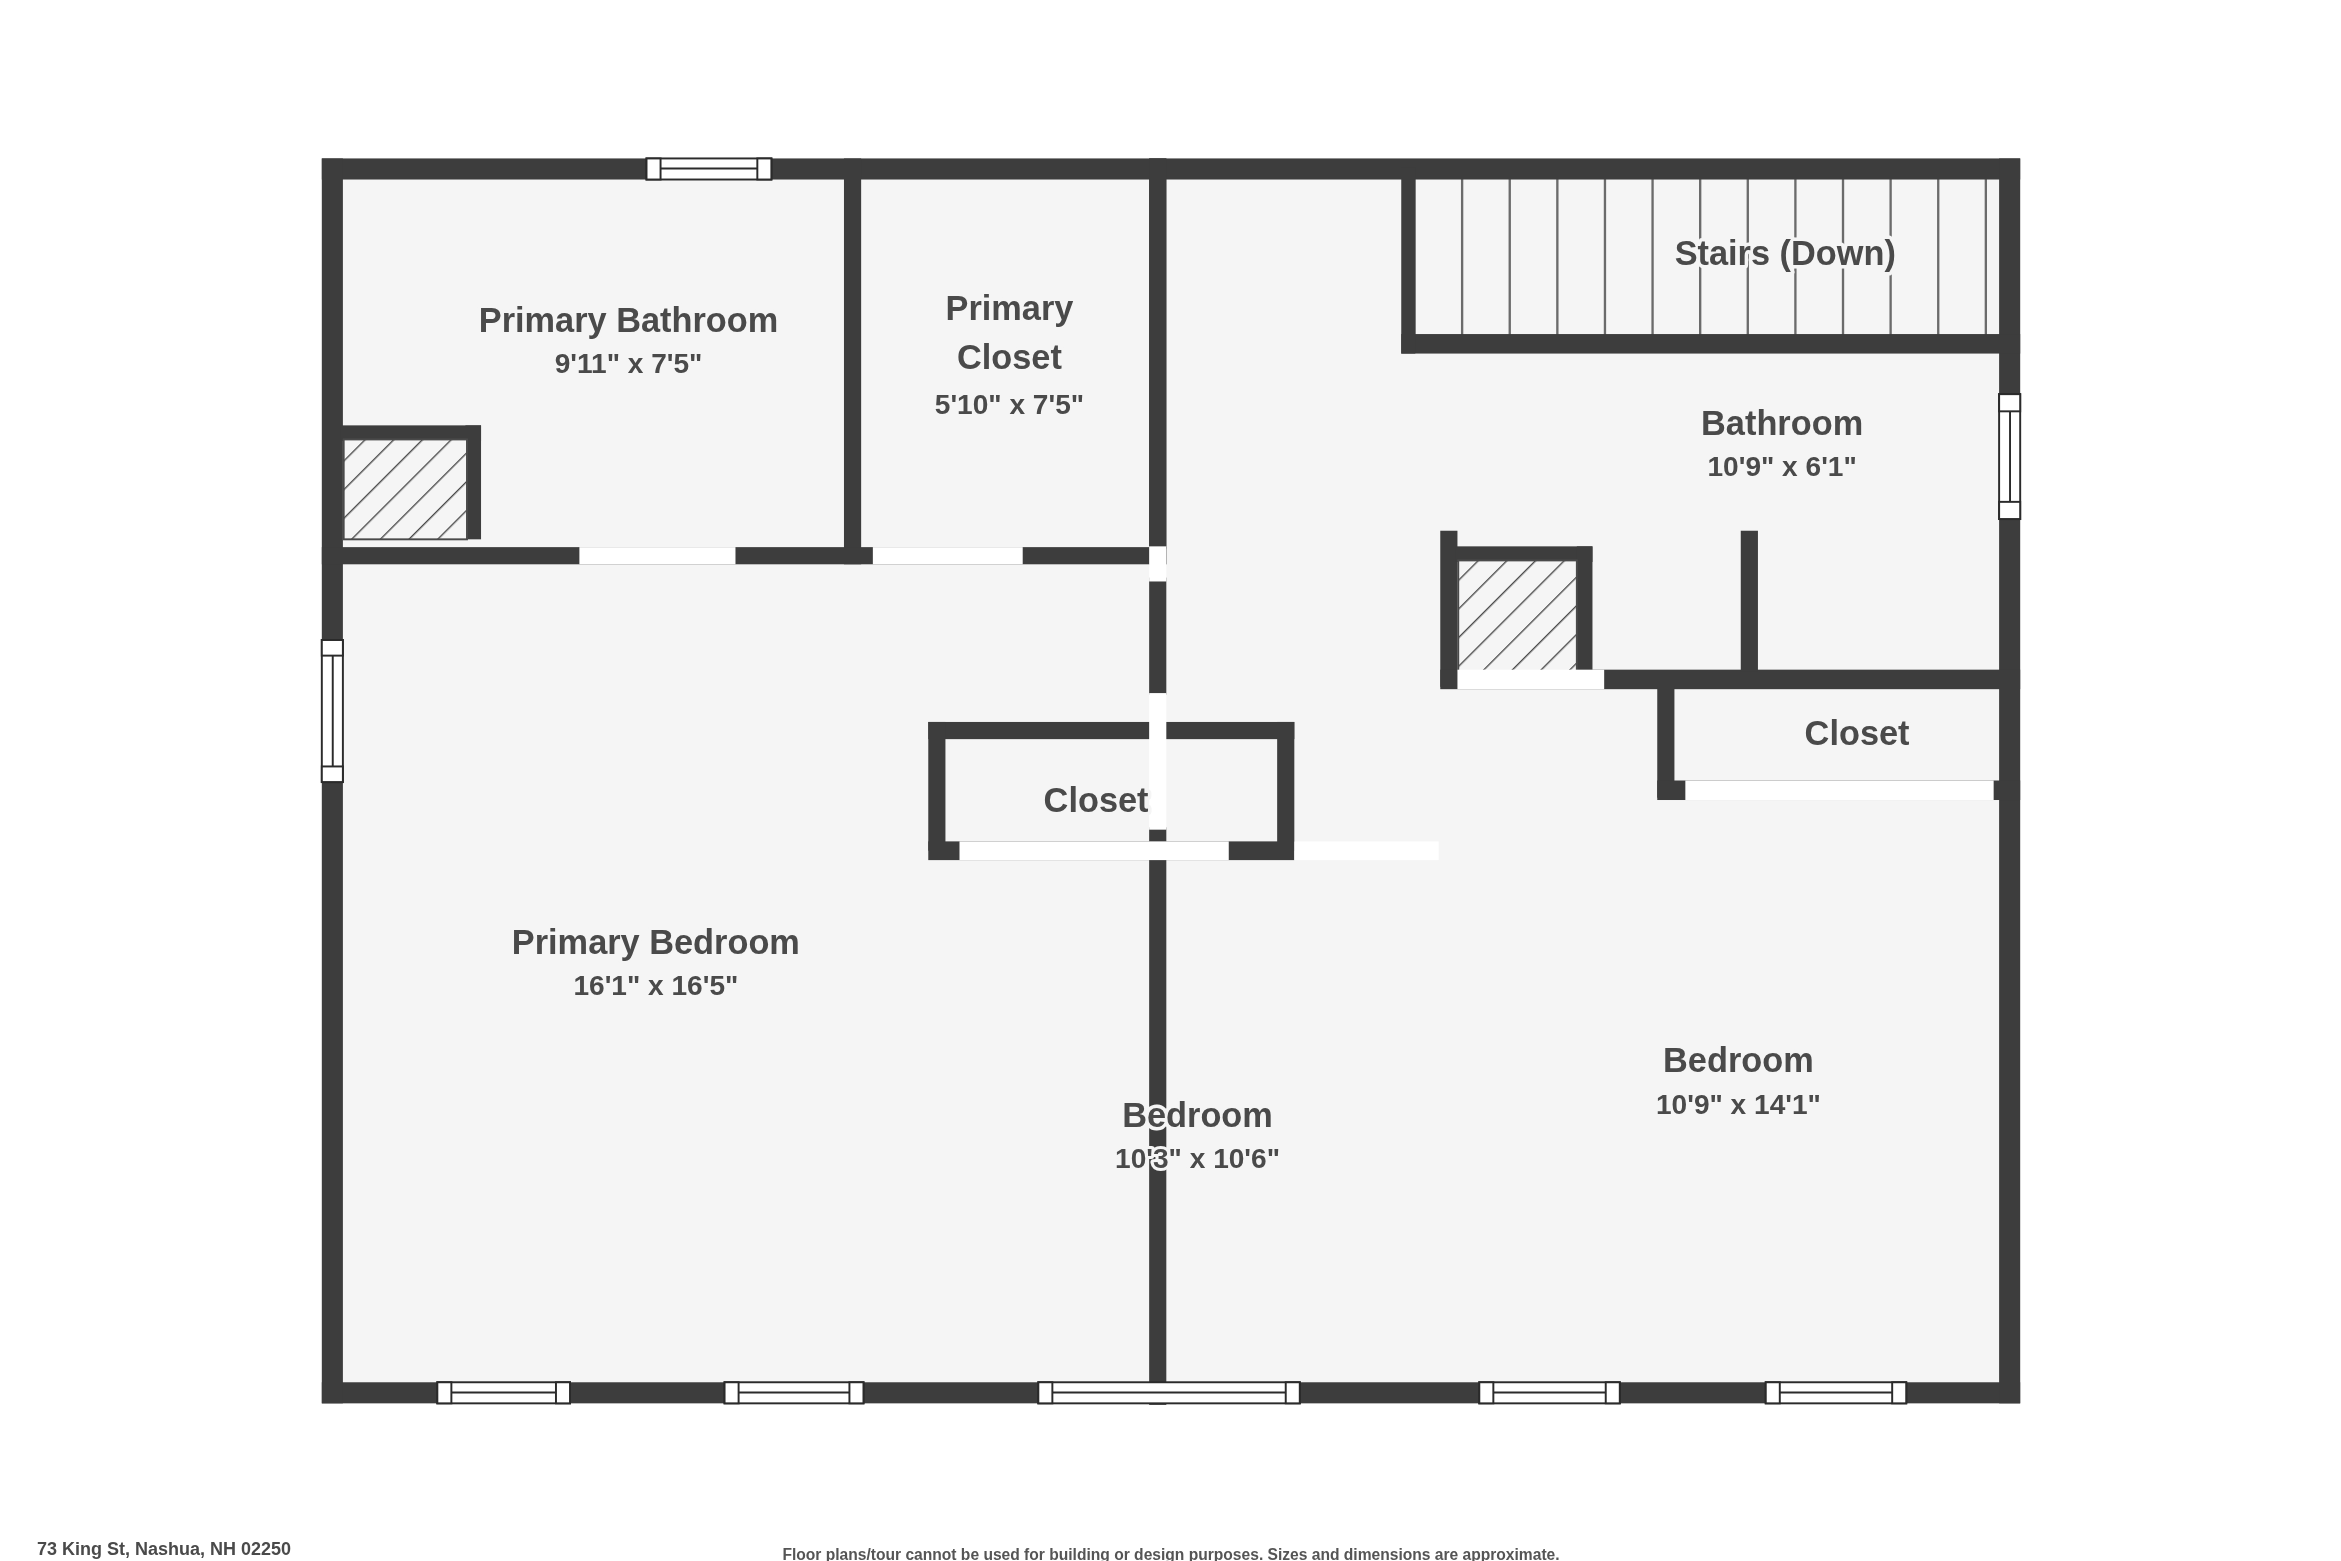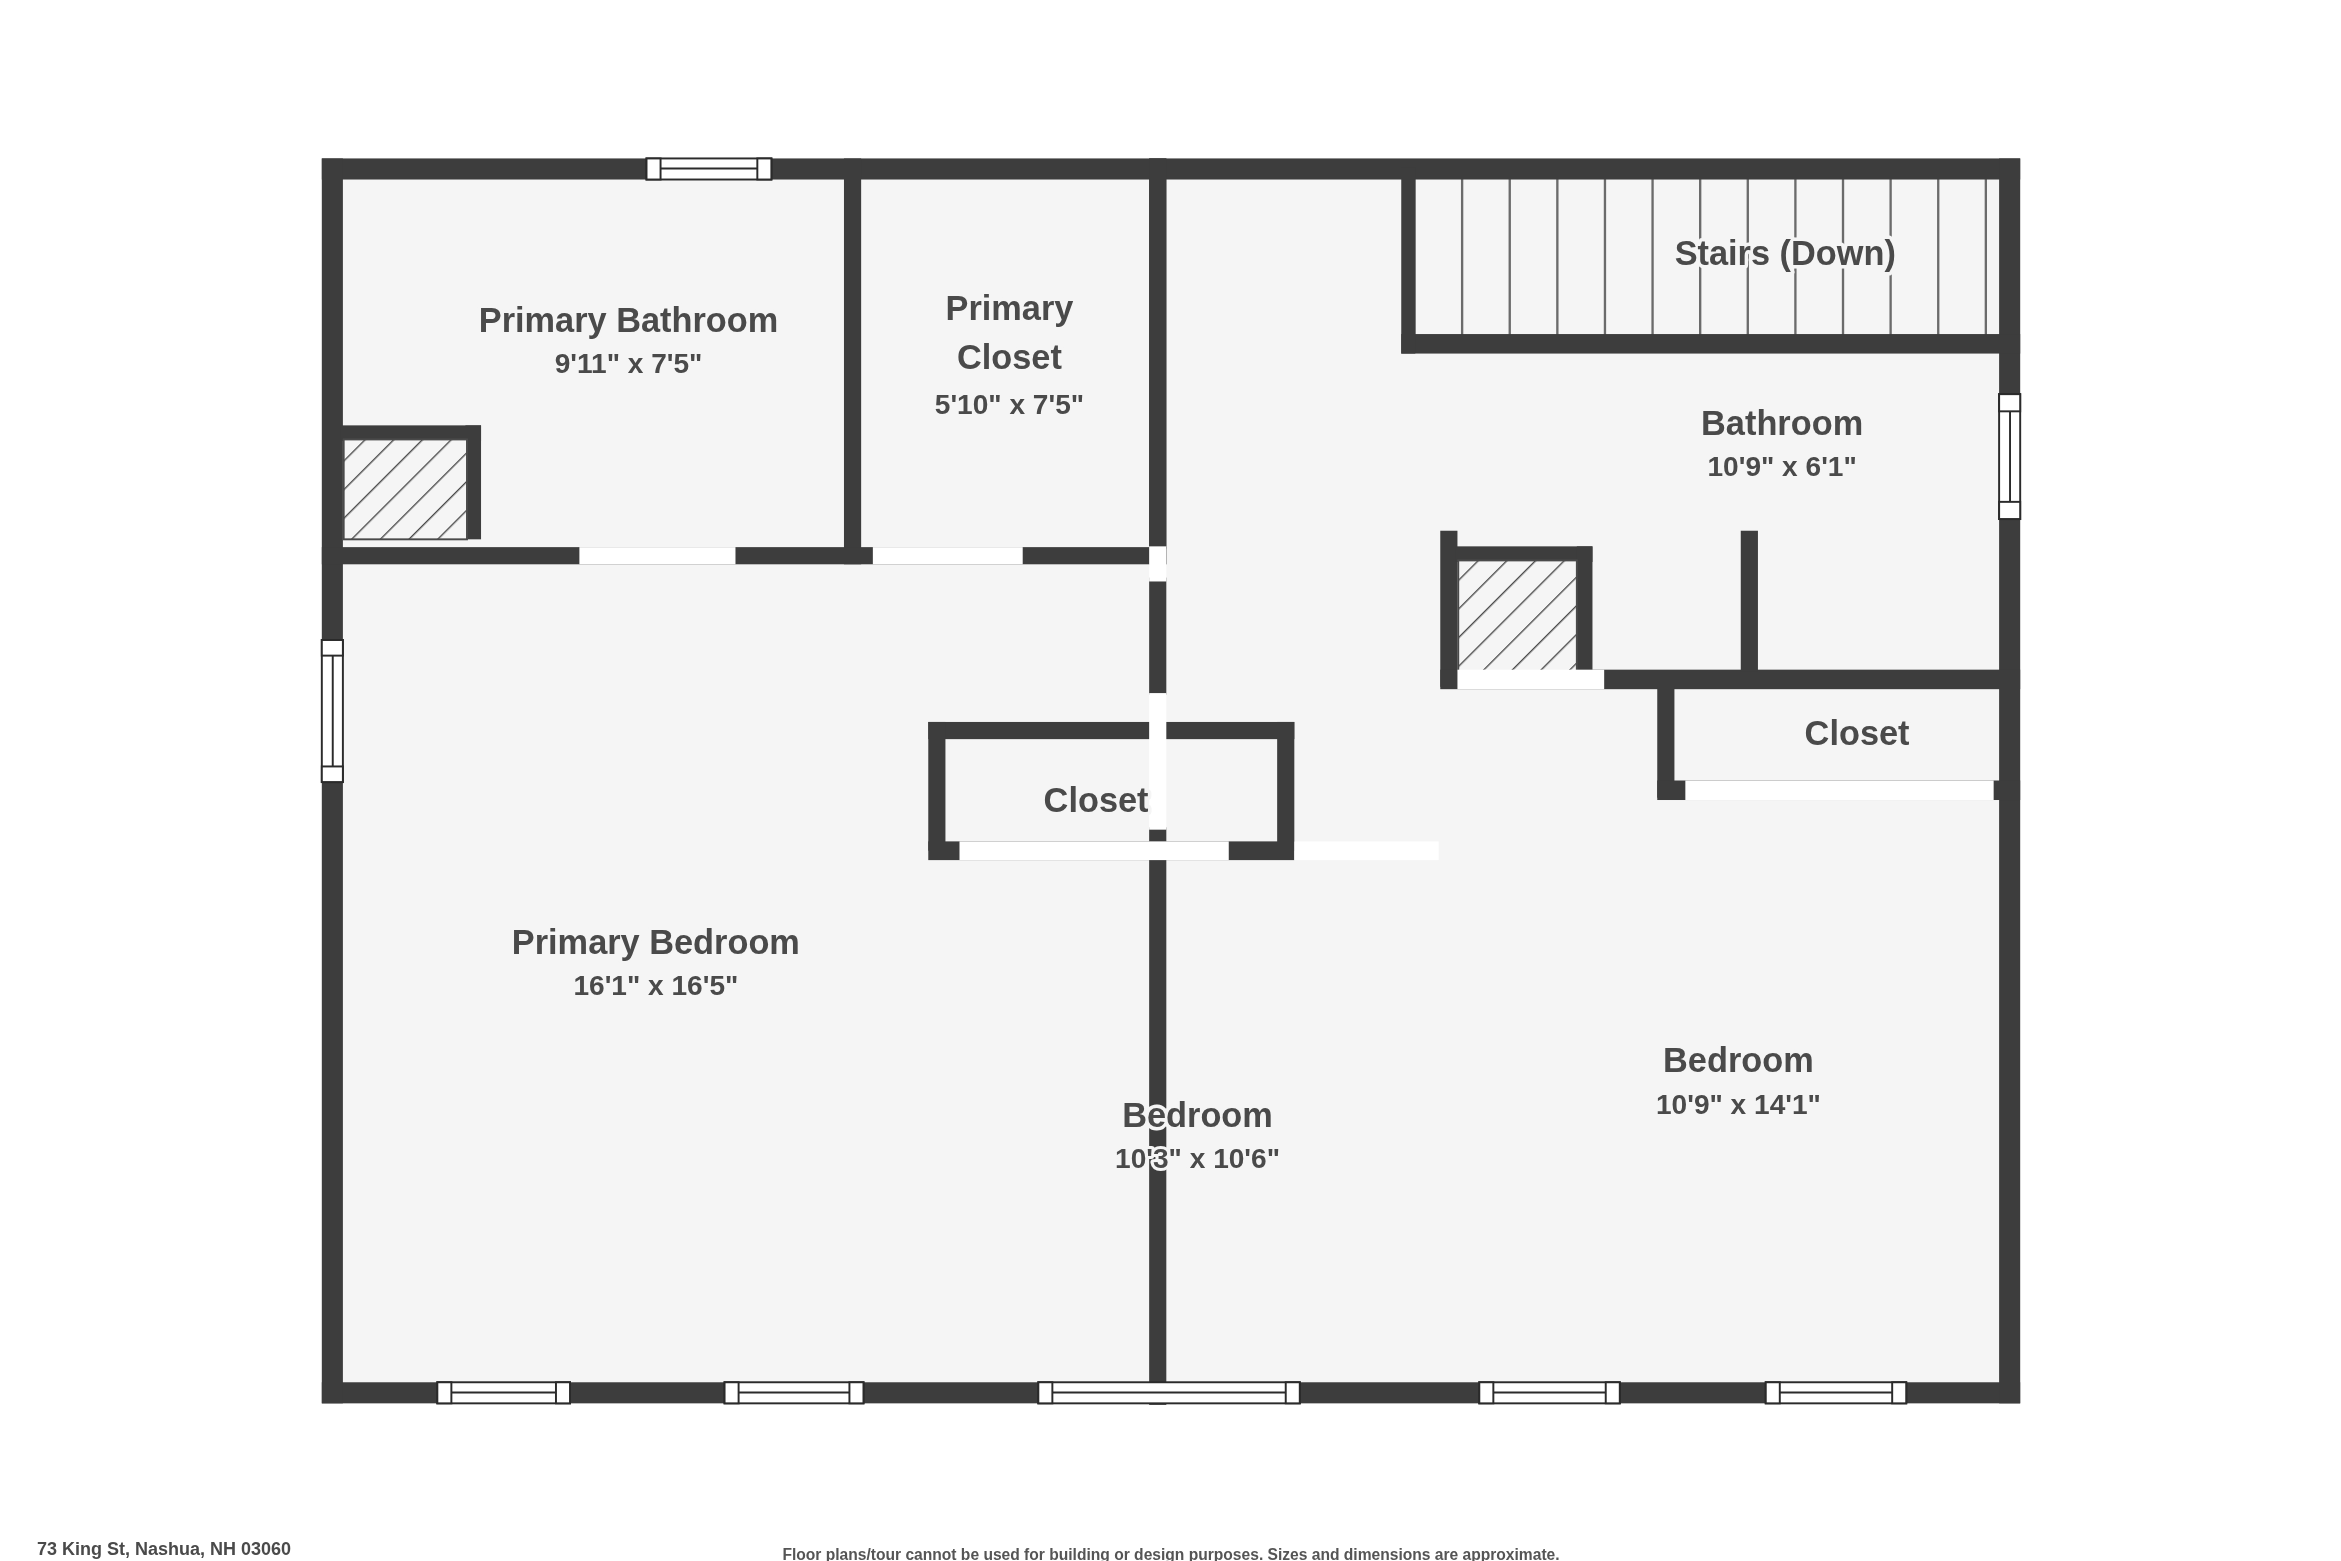--- a/index.html
+++ b/index.html
@@ -262,16 +262,16 @@
     </g>
 
     <g>
       <text class="room-name" x="2227" y="1374">Bedroom</text>
       <text class="room-dims" x="2227" y="1427">10'9" x 14'1"</text>
     </g>
 
   </g>
 </svg>
 
-<div class="caption-line" id="caption-address">73 King St, Nashua, NH 03060</div>
+<div class="caption-line" id="caption-address">73 King St, Nashua, NH 02250</div>
 
 <div id="disclaimer">Floor plans/tour cannot be used for building or design purposes. Sizes and dimensions are approximate.</div>
 
 
 </body></html>

